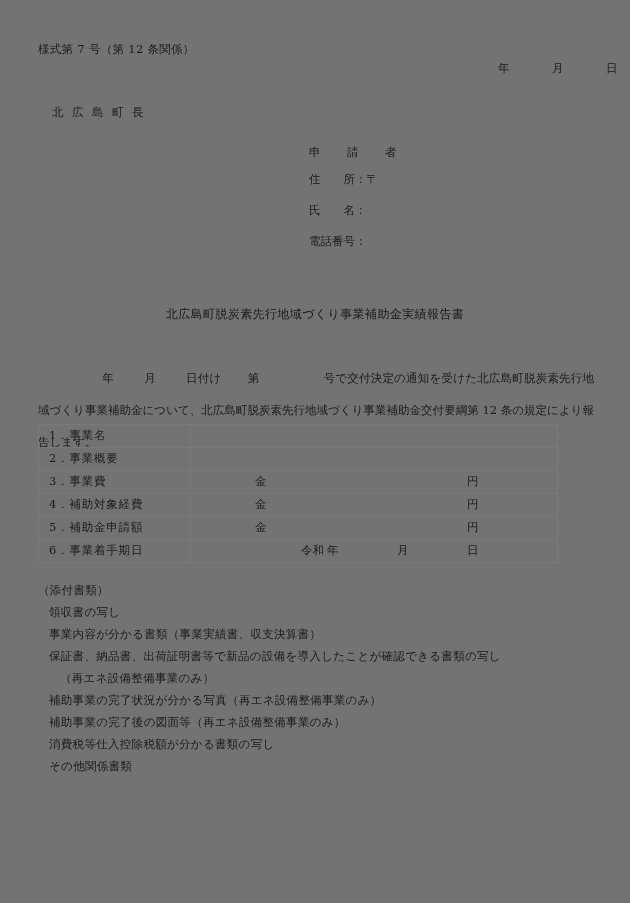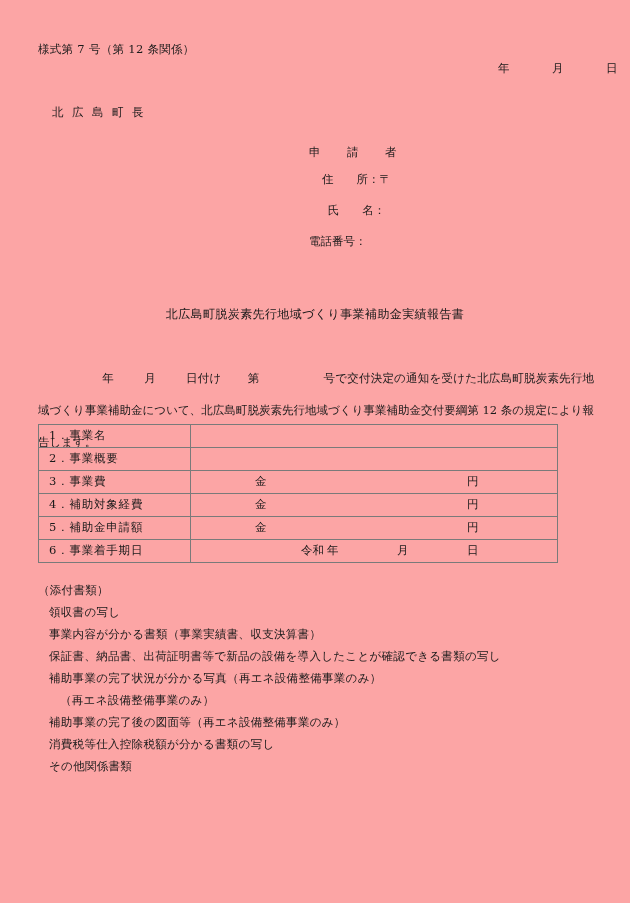--- a/index.html
+++ b/index.html
@@ -9,21 +9,21 @@
     background: #ffffff;
   }
   body {
     font-family: "DejaVu Serif", "Liberation Serif", serif;
     color: #1a1a1a;
   }
   #page {
     position: relative;
     width: 630px;
     height: 903px;
-    background: #fca5a5;
+    background: #737373;
     overflow: hidden;
     font-size: 11.5px;
     line-height: 1;
   }
   .abs { position: absolute; white-space: nowrap; }
 
   
   .form-no {
     left: 38px;
     top: 44px;
@@ -46,21 +46,21 @@
   
   .applicant-block {
     left: 309px;
     top: 147px;
   }
   .applicant-row {
     height: 27px;
     font-size: 11.5px;
     white-space: nowrap;
   }
-  .applicant-row.gap { height: 31px; text-align: center; }
+  .applicant-row.gap { height: 31px; }
   .ap-label-wide { letter-spacing: 7.5px; }
   .ap-label-sp { letter-spacing: 0px; }
 
   
   .doc-title {
     left: 0;
     top: 308px;
     width: 630px;
     text-align: center;
     font-size: 12px;
@@ -209,20 +209,20 @@
         </td>
       </tr>
     </tbody>
   </table>
 
   <div class="abs attach-block">
     <div class="attach-head">（添付書類）</div>
     <div class="attach-item">領収書の写し</div>
     <div class="attach-item">事業内容が分かる書類（事業実績書、収支決算書）</div>
     <div class="attach-item">保証書、納品書、出荷証明書等で新品の設備を導入したことが確認できる書類の写し</div>
+    <div class="attach-item sub">（再エネ設備整備事業のみ）</div>
     <div class="attach-item">補助事業の完了状況が分かる写真（再エネ設備整備事業のみ）</div>
-    <div class="attach-item sub">（再エネ設備整備事業のみ）</div>
     <div class="attach-item">補助事業の完了後の図面等（再エネ設備整備事業のみ）</div>
     <div class="attach-item">消費税等仕入控除税額が分かる書類の写し</div>
     <div class="attach-item">その他関係書類</div>
   </div>
 
 </div>
 
 </body></html>

